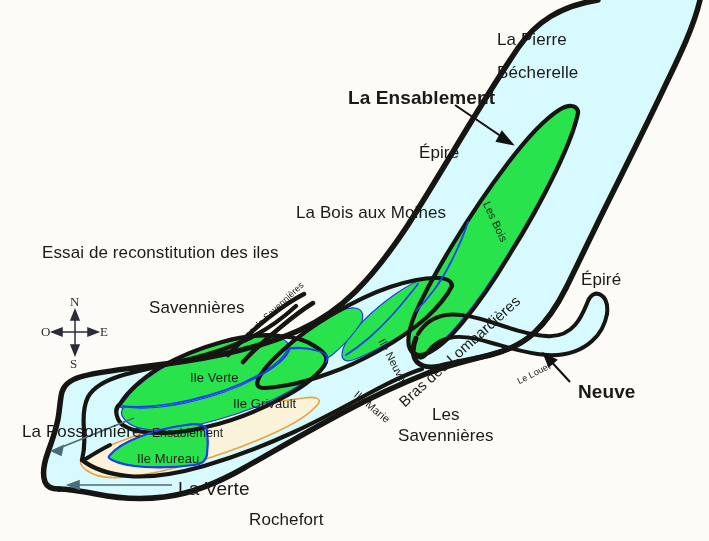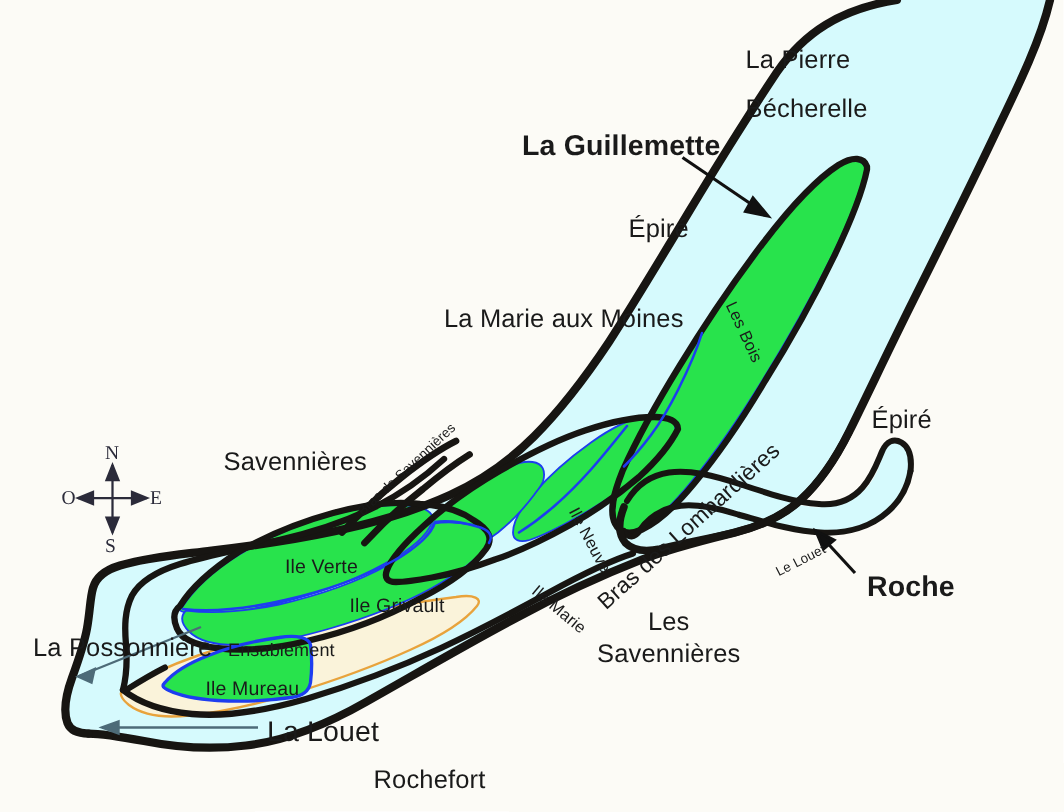--- a/index.html
+++ b/index.html
@@ -379,39 +379,40 @@
     <g stroke="#2b2b3a" stroke-width="1.5" fill="#2b2b3a">
       <line x1="75" y1="310" x2="75" y2="355"></line>
       <line x1="52" y1="332" x2="98" y2="332"></line>
       <polygon points="75,310 71,320 79,320"></polygon>
       <polygon points="75,355 71,345 79,345"></polygon>
       <polygon points="98,332 88,328 88,336"></polygon>
       <polygon points="52,332 62,328 62,336"></polygon>
     </g>
   </svg>
 
+  <div class="lbl lbl-title" style="left:42px; top:244px;">Essai de reconstitution des iles</div>
 
   <div class="lbl lbl-town" style="left:497px; top:31px;">La Pierre</div>
   <div class="lbl lbl-town" style="left:497px; top:64px;">Bécherelle</div>
   <div class="lbl lbl-town" style="left:419px; top:144px;">Épiré</div>
-  <div class="lbl lbl-town" style="left:296px; top:204px;">La Marie aux Moines</div>
+  <div class="lbl lbl-town" style="left:296px; top:204px;">La Bois aux Moines</div>
   <div class="lbl lbl-town" style="left:581px; top:271px;">Épiré</div>
   <div class="lbl lbl-town" style="left:149px; top:299px;">Savennières</div>
   <div class="lbl lbl-town" style="left:22px; top:378px;margin-top:45px;">La Possonnière</div>
   <div class="lbl lbl-town" style="left:249px; top:511px;">Rochefort</div>
 
   <div class="lbl lbl-twoline" style="left:398px; top:404px;">
     <div>Les</div>
     <div>Savennières</div>
   </div>
 
-  <div class="lbl lbl-callout" style="left:348px; top:88px;">La Guillemette</div>
-  <div class="lbl lbl-callout" style="left:578px; top:382px;">Roche</div>
-
-  <div class="lbl lbl-river" style="left:178px; top:479px;">La Louet</div>
+  <div class="lbl lbl-callout" style="left:348px; top:88px;">La Ensablement</div>
+  <div class="lbl lbl-callout" style="left:578px; top:382px;">Neuve</div>
+
+  <div class="lbl lbl-river" style="left:178px; top:479px;">La Verte</div>
 
   <div class="lbl lbl-smallchannel rot" style="left:237px; top:339px; transform:rotate(-43deg);">Bras de Savennières</div>
   <div class="lbl lbl-channel rot" style="left:396px; top:398px; transform:rotate(-42deg);">Bras des Lombardières</div>
   <div class="lbl lbl-smallchannel rot" style="left:516px; top:378px; transform:rotate(-27deg);">Le Louet</div>
 
   <div class="lbl lbl-islet rot" style="left:491px; top:200px; transform:rotate(65deg);">Les Bois</div>
   <div class="lbl lbl-islet rot" style="left:386px; top:337px; transform:rotate(62deg);">Ile Neuve</div>
   <div class="lbl lbl-islet rot" style="left:359px; top:389px; transform:rotate(40deg);">Ile Marie</div>
   <div class="lbl lbl-island" style="left:190px; top:371px;">Ile Verte</div>
   <div class="lbl lbl-island" style="left:233px; top:397px;">Ile Grivault</div>

